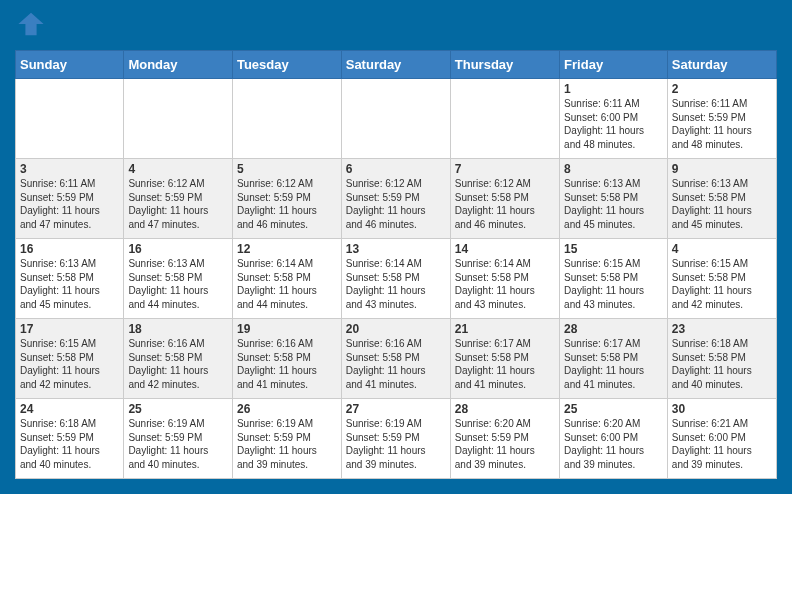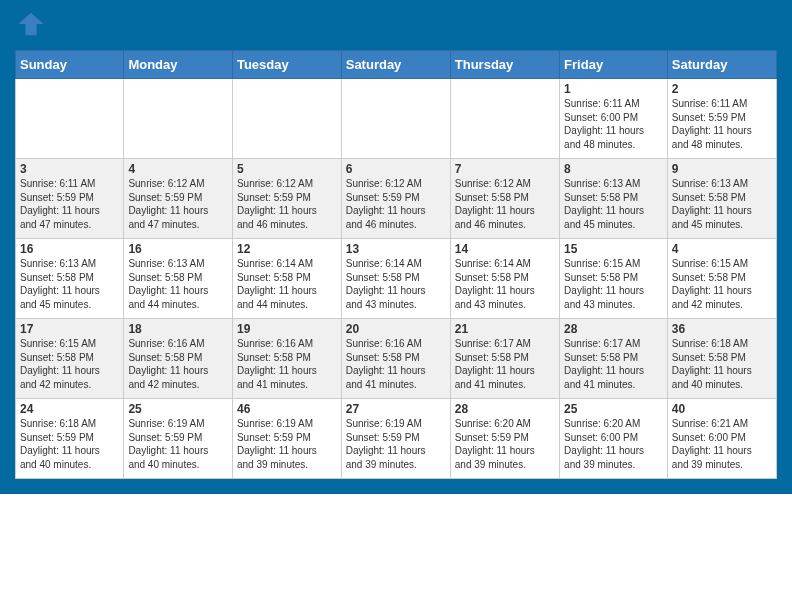--- a/index.html
+++ b/index.html
@@ -237,49 +237,49 @@
           </td>
           <td>
             <span class="day-number">21</span>
             <div class="day-info">Sunrise: 6:17 AM<br>Sunset: 5:58 PM<br>Daylight: 11 hours<br>and 41 minutes.</div>
           </td>
           <td>
             <span class="day-number">28</span>
             <div class="day-info">Sunrise: 6:17 AM<br>Sunset: 5:58 PM<br>Daylight: 11 hours<br>and 41 minutes.</div>
           </td>
           <td>
-            <span class="day-number">36</span>
+            <span class="day-number">23</span>
             <div class="day-info">Sunrise: 6:18 AM<br>Sunset: 5:58 PM<br>Daylight: 11 hours<br>and 40 minutes.</div>
           </td>
         </tr>
         <tr>
           <td>
             <span class="day-number">24</span>
             <div class="day-info">Sunrise: 6:18 AM<br>Sunset: 5:59 PM<br>Daylight: 11 hours<br>and 40 minutes.</div>
           </td>
           <td>
             <span class="day-number">25</span>
             <div class="day-info">Sunrise: 6:19 AM<br>Sunset: 5:59 PM<br>Daylight: 11 hours<br>and 40 minutes.</div>
           </td>
           <td>
-            <span class="day-number">46</span>
+            <span class="day-number">26</span>
             <div class="day-info">Sunrise: 6:19 AM<br>Sunset: 5:59 PM<br>Daylight: 11 hours<br>and 39 minutes.</div>
           </td>
           <td>
             <span class="day-number">27</span>
             <div class="day-info">Sunrise: 6:19 AM<br>Sunset: 5:59 PM<br>Daylight: 11 hours<br>and 39 minutes.</div>
           </td>
           <td>
             <span class="day-number">28</span>
             <div class="day-info">Sunrise: 6:20 AM<br>Sunset: 5:59 PM<br>Daylight: 11 hours<br>and 39 minutes.</div>
           </td>
           <td>
             <span class="day-number">25</span>
             <div class="day-info">Sunrise: 6:20 AM<br>Sunset: 6:00 PM<br>Daylight: 11 hours<br>and 39 minutes.</div>
           </td>
           <td>
-            <span class="day-number">40</span>
+            <span class="day-number">30</span>
             <div class="day-info">Sunrise: 6:21 AM<br>Sunset: 6:00 PM<br>Daylight: 11 hours<br>and 39 minutes.</div>
           </td>
         </tr>
       </tbody>
   </table>
 </div>
 
 </body></html>

